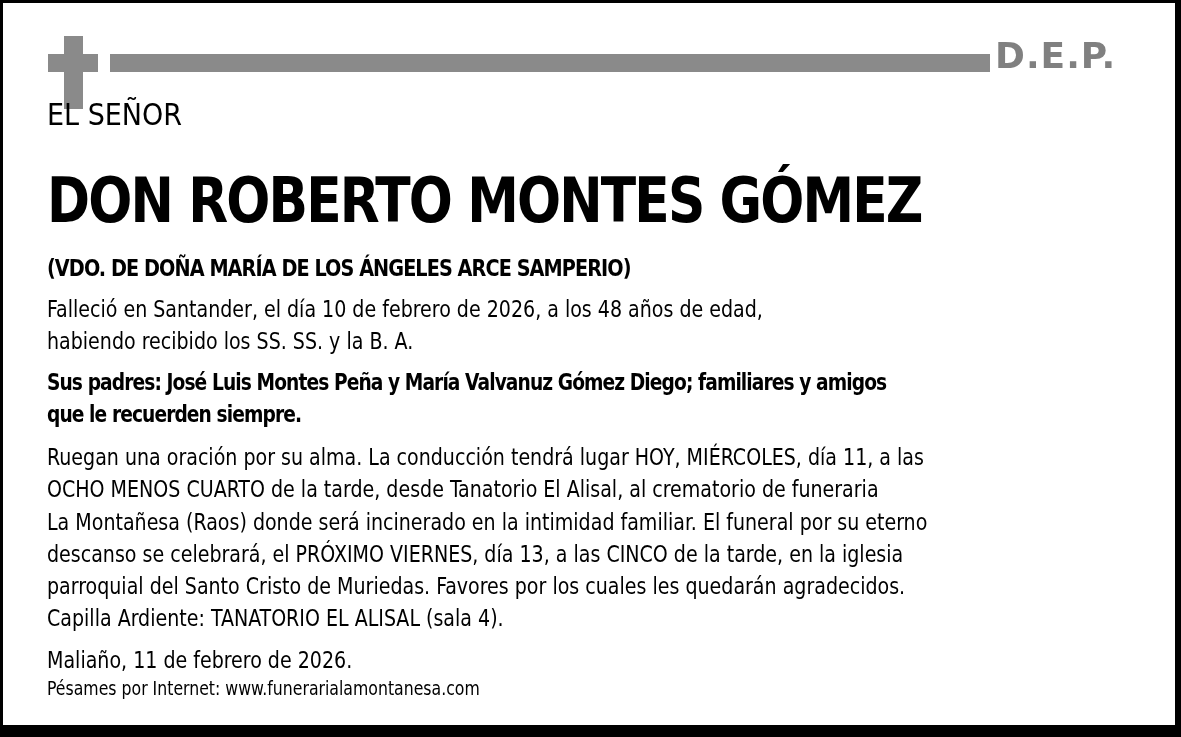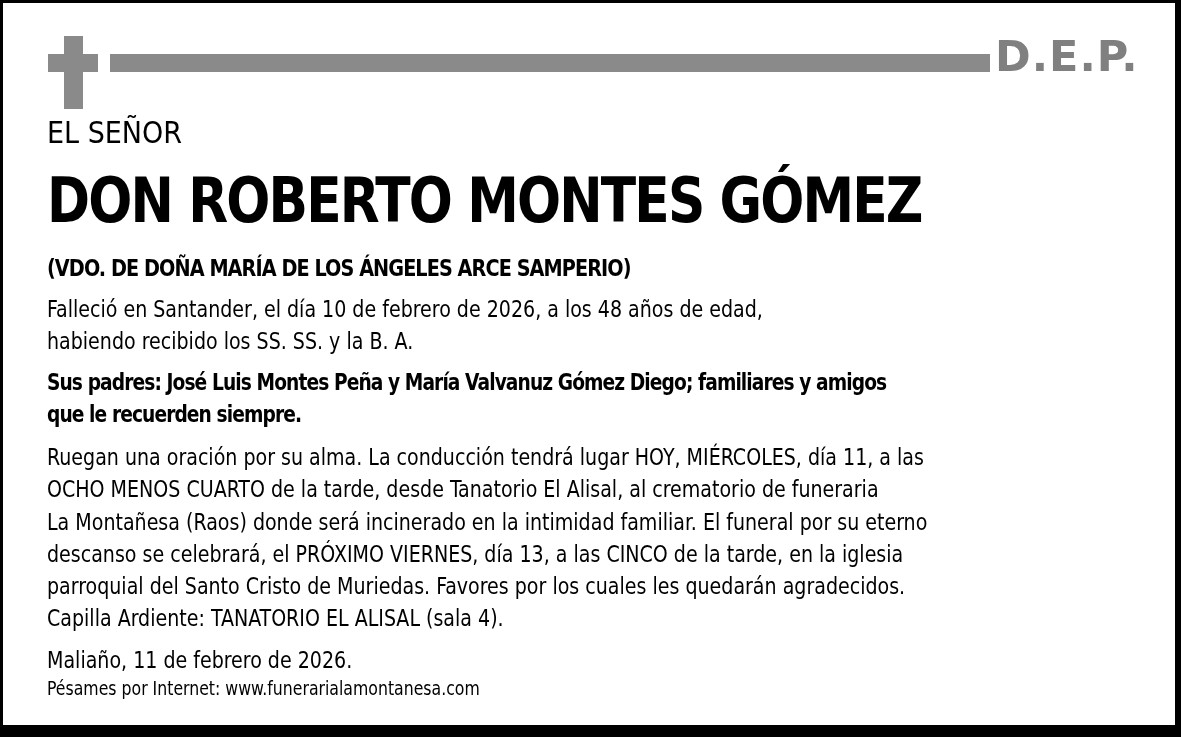--- a/index.html
+++ b/index.html
@@ -1,23 +1,23 @@
 <!DOCTYPE html>
 <html><head>
 <meta charset="utf-8">
 <style>
   html, body { margin:0; padding:0; background:#000; }
   body { width:1181px; height:737px; position:relative; overflow:hidden; }
   .card { position:absolute; left:3px; top:3px; width:1172px; height:722px; background:#fff; }
   .cross-v { position:absolute; left:64px; top:36px; width:19px; height:73px; background:#8a8a8a; }
   .cross-h { position:absolute; left:48px; top:54px; width:50px; height:18px; background:#8a8a8a; }
   .rule { position:absolute; left:110px; top:54px; width:880px; height:18px; background:#8a8a8a; }
-  .dep { position:absolute; left:995px; top:36px; font-family:"DejaVu Sans", sans-serif; font-weight:bold; font-size:43px; color:#808080; letter-spacing:1px; line-height:40px; }
+  .dep { position:absolute; left:995px; top:36px; font-family:"DejaVu Sans", sans-serif; font-weight:bold; font-size:36px; color:#808080; letter-spacing:1px; line-height:40px; }
   .txt { position:absolute; left:47px; font-family:"DejaVu Sans Condensed","DejaVu Sans", sans-serif; color:#000; white-space:nowrap; }
-  .senor { top:115px; font-size:30px; }
+  .senor { top:97px; font-size:30px; }
   .name { top:164px; font-size:62px; font-weight:bold; letter-spacing:-2px; transform:scaleX(0.93); transform-origin:left; }
   .vdo { top:255px; font-size:23px; font-weight:bold; letter-spacing:-1px; transform:scaleX(0.93); transform-origin:left; }
   .body { font-size:23px; line-height:32px; transform:scaleX(0.92); transform-origin:left; }
   .bold { font-weight:bold; letter-spacing:-1px; transform:scaleX(0.90); }
   .small { font-size:19px; transform:scaleX(0.92); transform-origin:left; }
 </style>
 </head>
 <body>
 
 <div class="card"></div>

